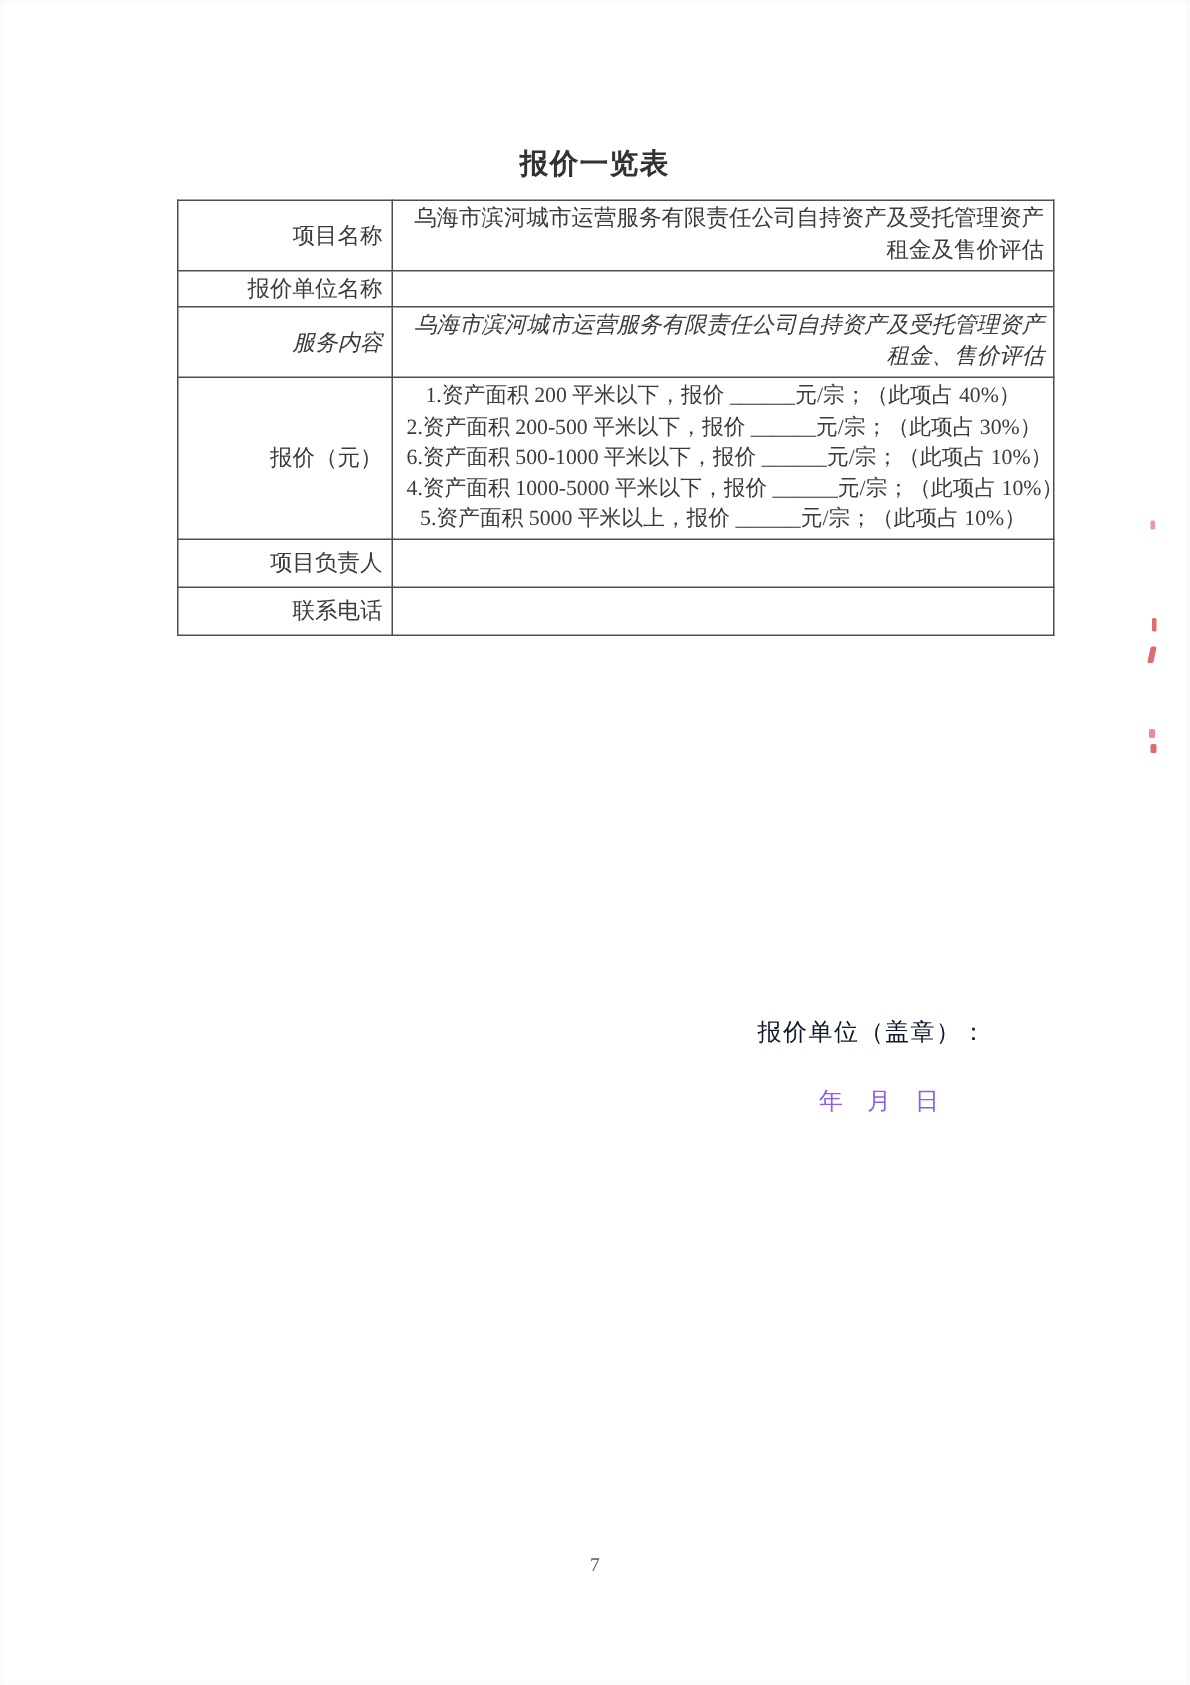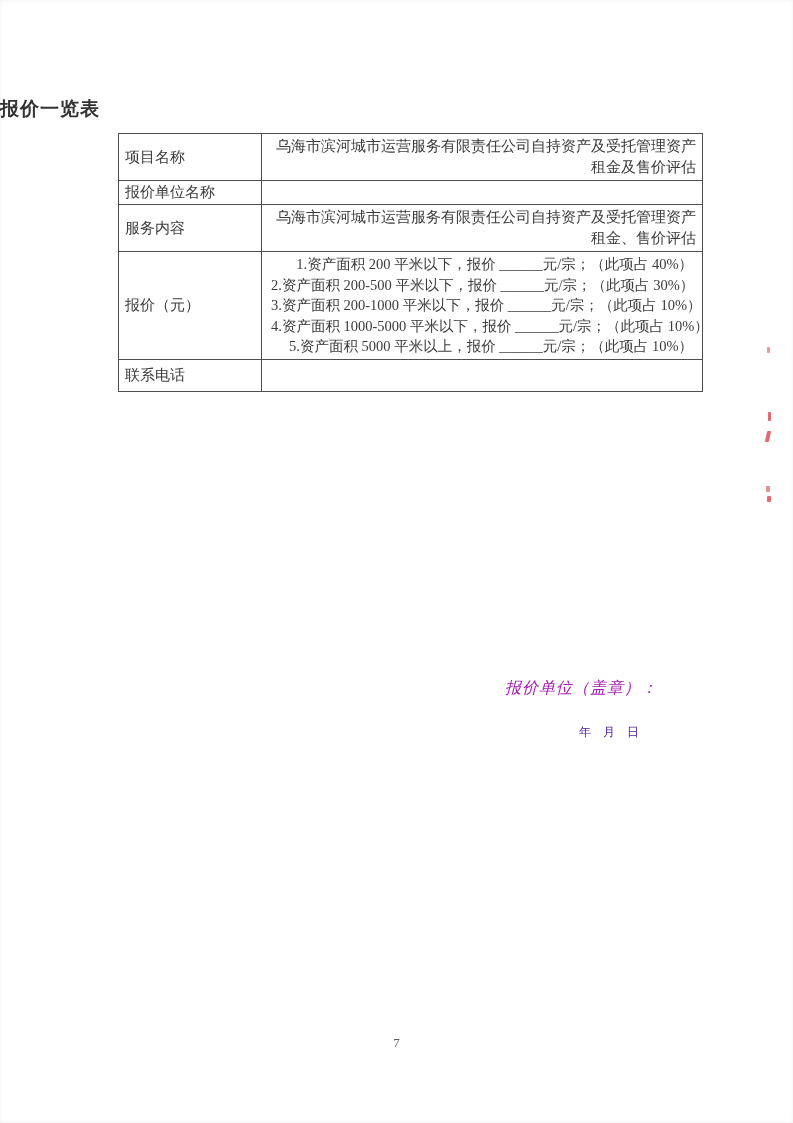--- a/index.html
+++ b/index.html
@@ -15,21 +15,21 @@
     overflow: hidden;
     font-family: "Liberation Serif", "DejaVu Serif", serif;
     color: #3b3b3b;
     box-shadow: inset 0 0 4px rgba(0,0,0,0.06);
   }
   .doc-title {
     position: absolute;
     top: 96px;
     left: 0;
     width: 100%;
-    text-align: left;
+    text-align: center;
     font-size: 19px;
     font-weight: bold;
     letter-spacing: 1px;
     color: #333333;
     margin: 0;
   }
   table.quote-table {
     position: absolute;
     left: 118px;
     top: 133px;
@@ -39,65 +39,64 @@
   }
   table.quote-table td {
     border: 1.5px solid #4e4e4e;
     font-size: 15px;
     color: #3b3b3b;
     padding: 2px 6px;
     vertical-align: middle;
   }
   td.cell-label {
     width: 130px;
-    text-align: left;
+    text-align: right;
   }
   td.cell-value {
     width: 428px;
     text-align: right;
     line-height: 21px;
   }
   td.cell-value.left {
     text-align: left;
     padding-left: 9px;
     padding-right: 9px;
   }
   tr.row-project   { height: 47px; }
   tr.row-unit      { height: 15px; }
   tr.row-period    { height: 31px; }
-  tr.row-content   { height: 43px; }
+  tr.row-content   { height: 43px; font-style: italic; }
   tr.row-price     { height: 106px; }
   tr.row-manager   { height: 32px; }
   tr.row-phone     { height: 32px; }
   tr.row-remark    { height: 51px; }
   .price-line {
     font-size: 14.5px;
     line-height: 20.5px;
     white-space: nowrap;
-    text-align: right;
+    text-align: center;
   }
   .remark-text {
     font-size: 15px;
     line-height: 24px;
   }
   .sig-unit {
     position: absolute;
     left: 505px;
     top: 678px;
     font-size: 16px;
-    color: #a21caf;
+    color: #0f172a;
     letter-spacing: 1px;
-    font-style: italic;
   }
   .sig-date {
     position: absolute;
-    left: 579px;
+    left: 546px;
     top: 724px;
-    font-size: 12px;
-    color: #4c1d95;
+    font-size: 16px;
+    color: #8b5cf6;
   }
   .page-number {
     position: absolute;
     left: 0;
     top: 1035px;
     width: 100%;
     text-align: center;
     font-size: 13px;
     color: #5a5a5a;
   }
@@ -132,24 +131,28 @@
       </tr>
       <tr class="row-content">
         <td class="cell-label">服务内容</td>
         <td class="cell-value">乌海市滨河城市运营服务有限责任公司自持资产及受托管理资产租金、售价评估</td>
       </tr>
       <tr class="row-price">
         <td class="cell-label">报价（元）</td>
         <td class="cell-value left">
           <div class="price-line">1.资产面积 200 平米以下，报价 ______元/宗；（此项占 40%）</div>
           <div class="price-line">2.资产面积 200-500 平米以下，报价 ______元/宗；（此项占 30%）</div>
-          <div class="price-line">3.资产面积 200-1000 平米以下，报价 ______元/宗；（此项占 10%）</div>
+          <div class="price-line">6.资产面积 500-1000 平米以下，报价 ______元/宗；（此项占 10%）</div>
           <div class="price-line">4.资产面积 1000-5000 平米以下，报价 ______元/宗；（此项占 10%）</div>
           <div class="price-line">5.资产面积 5000 平米以上，报价 ______元/宗；（此项占 10%）</div>
         </td>
+      </tr>
+      <tr class="row-manager">
+        <td class="cell-label">项目负责人</td>
+        <td class="cell-value"></td>
       </tr>
       <tr class="row-phone">
         <td class="cell-label">联系电话</td>
         <td class="cell-value"></td>
       </tr>
     </tbody>
   </table>
 
   <div class="sig-unit">报价单位（盖章）：</div>
   <div class="sig-date">年　月　日</div>

